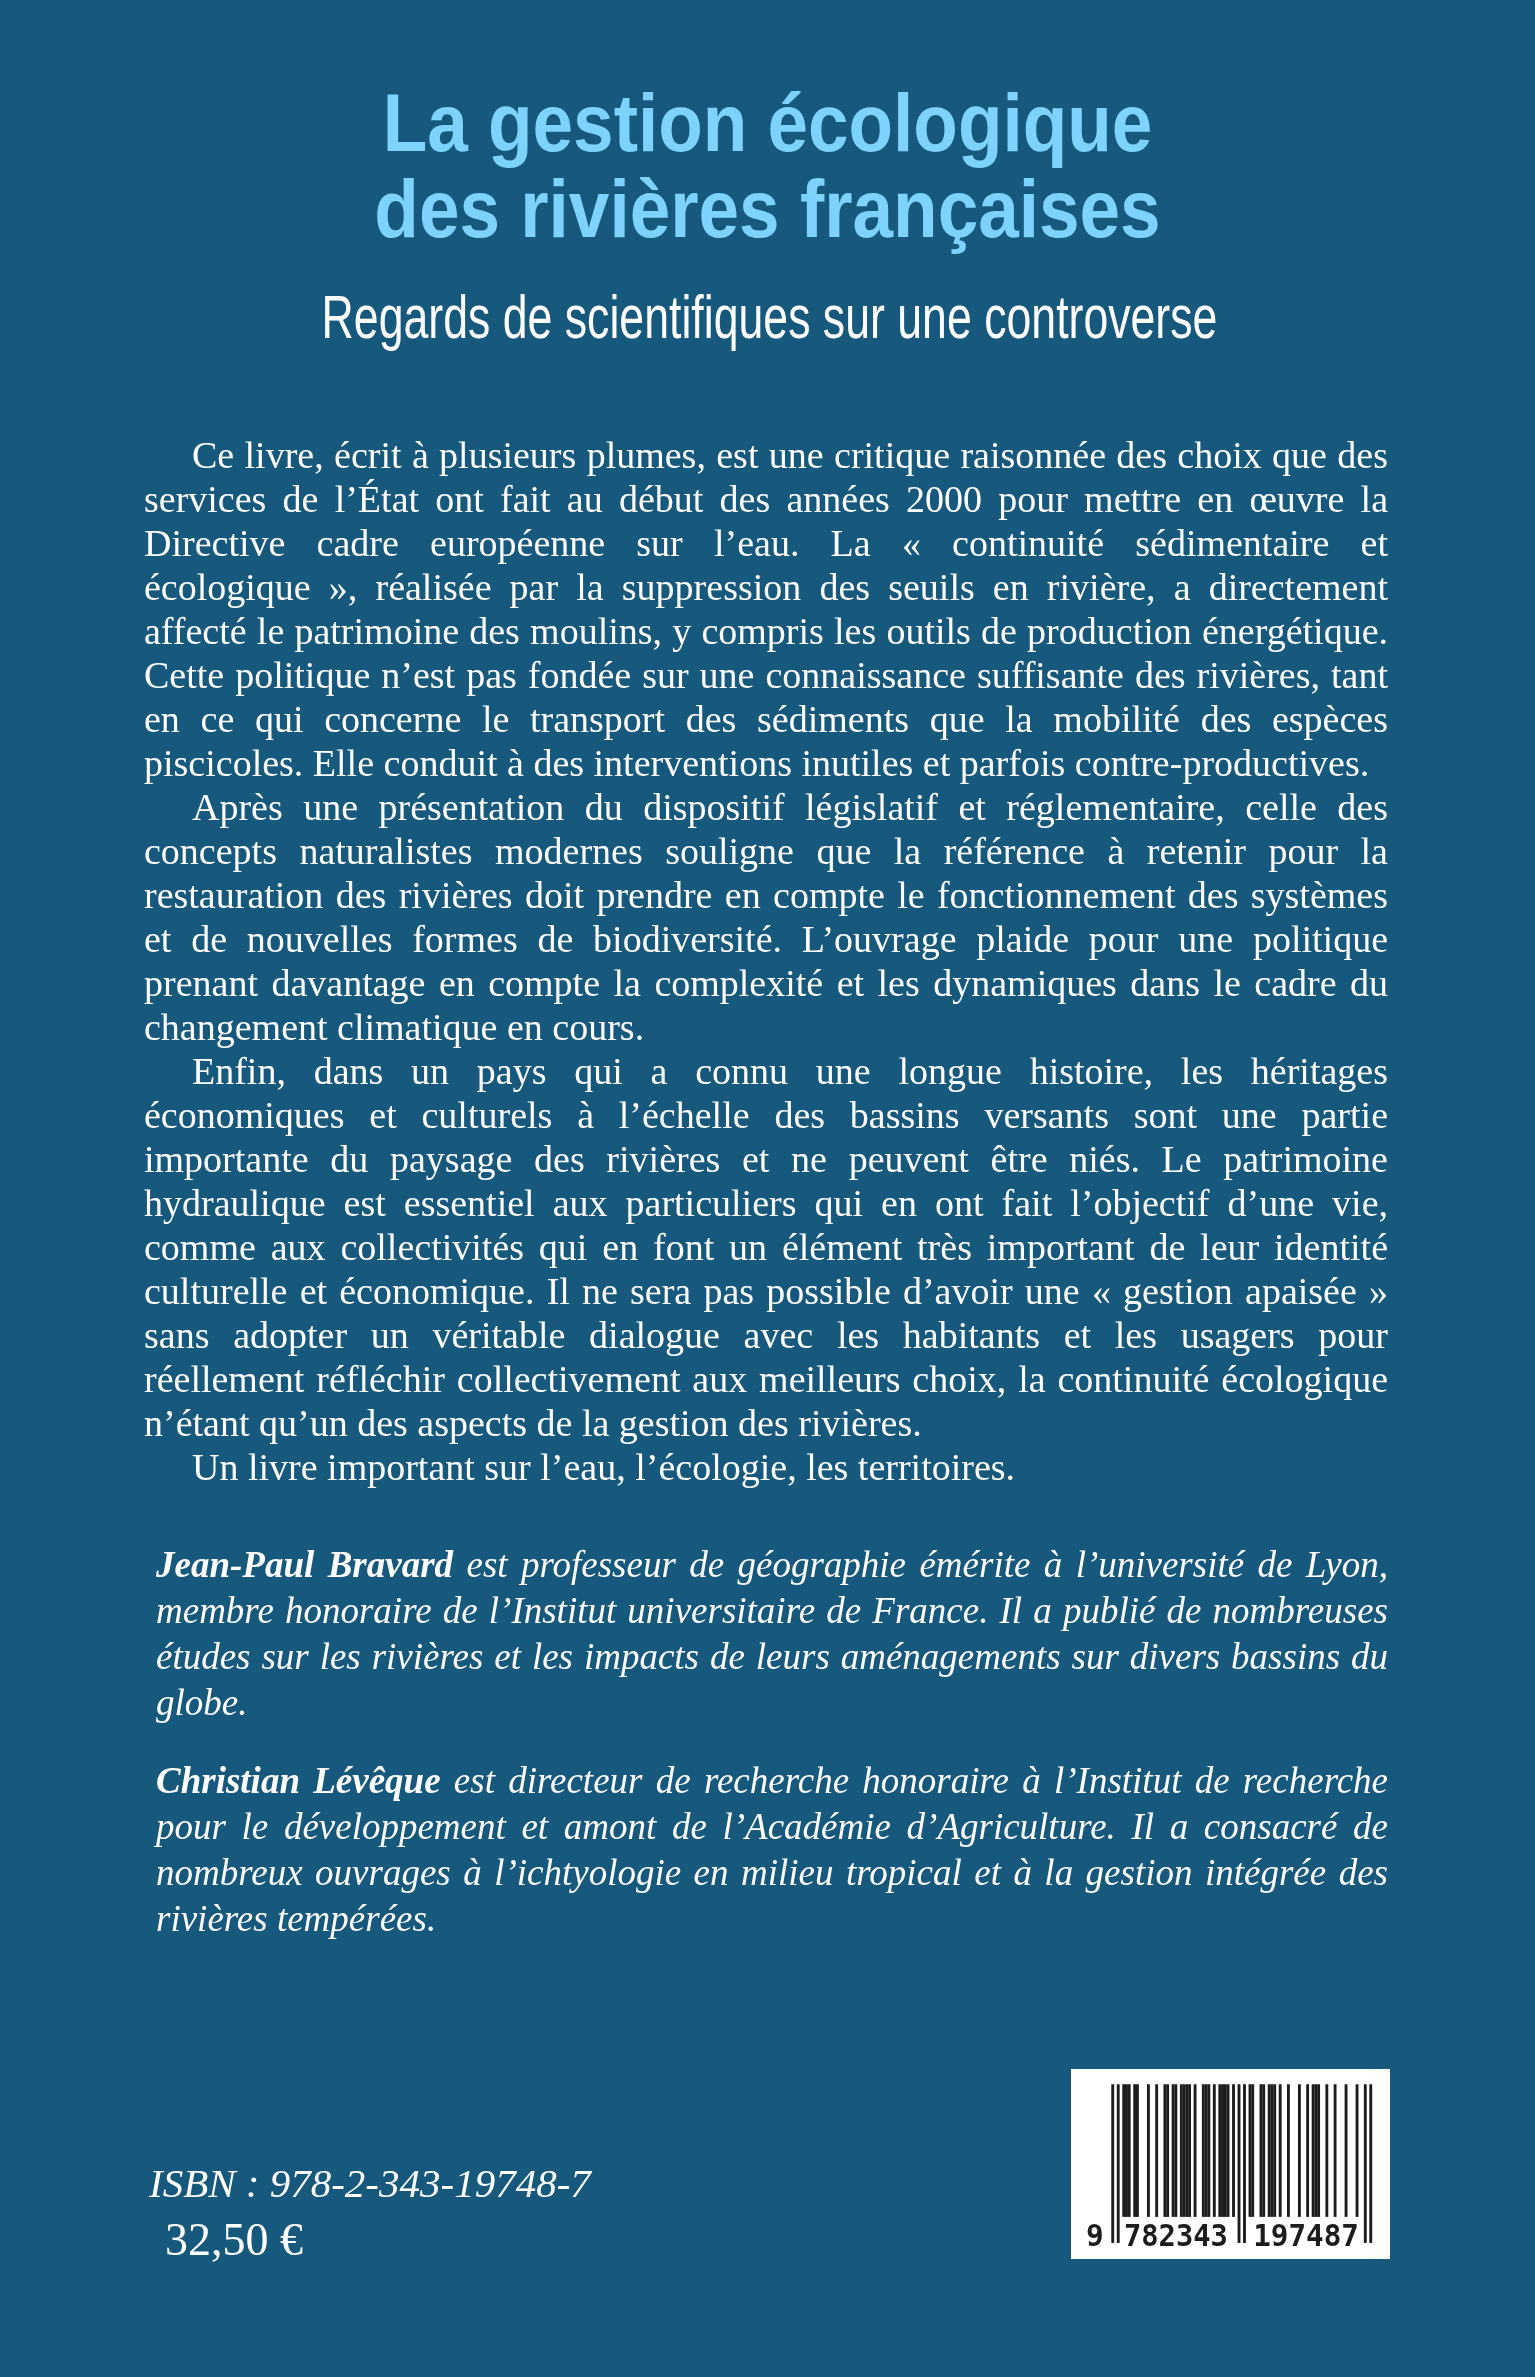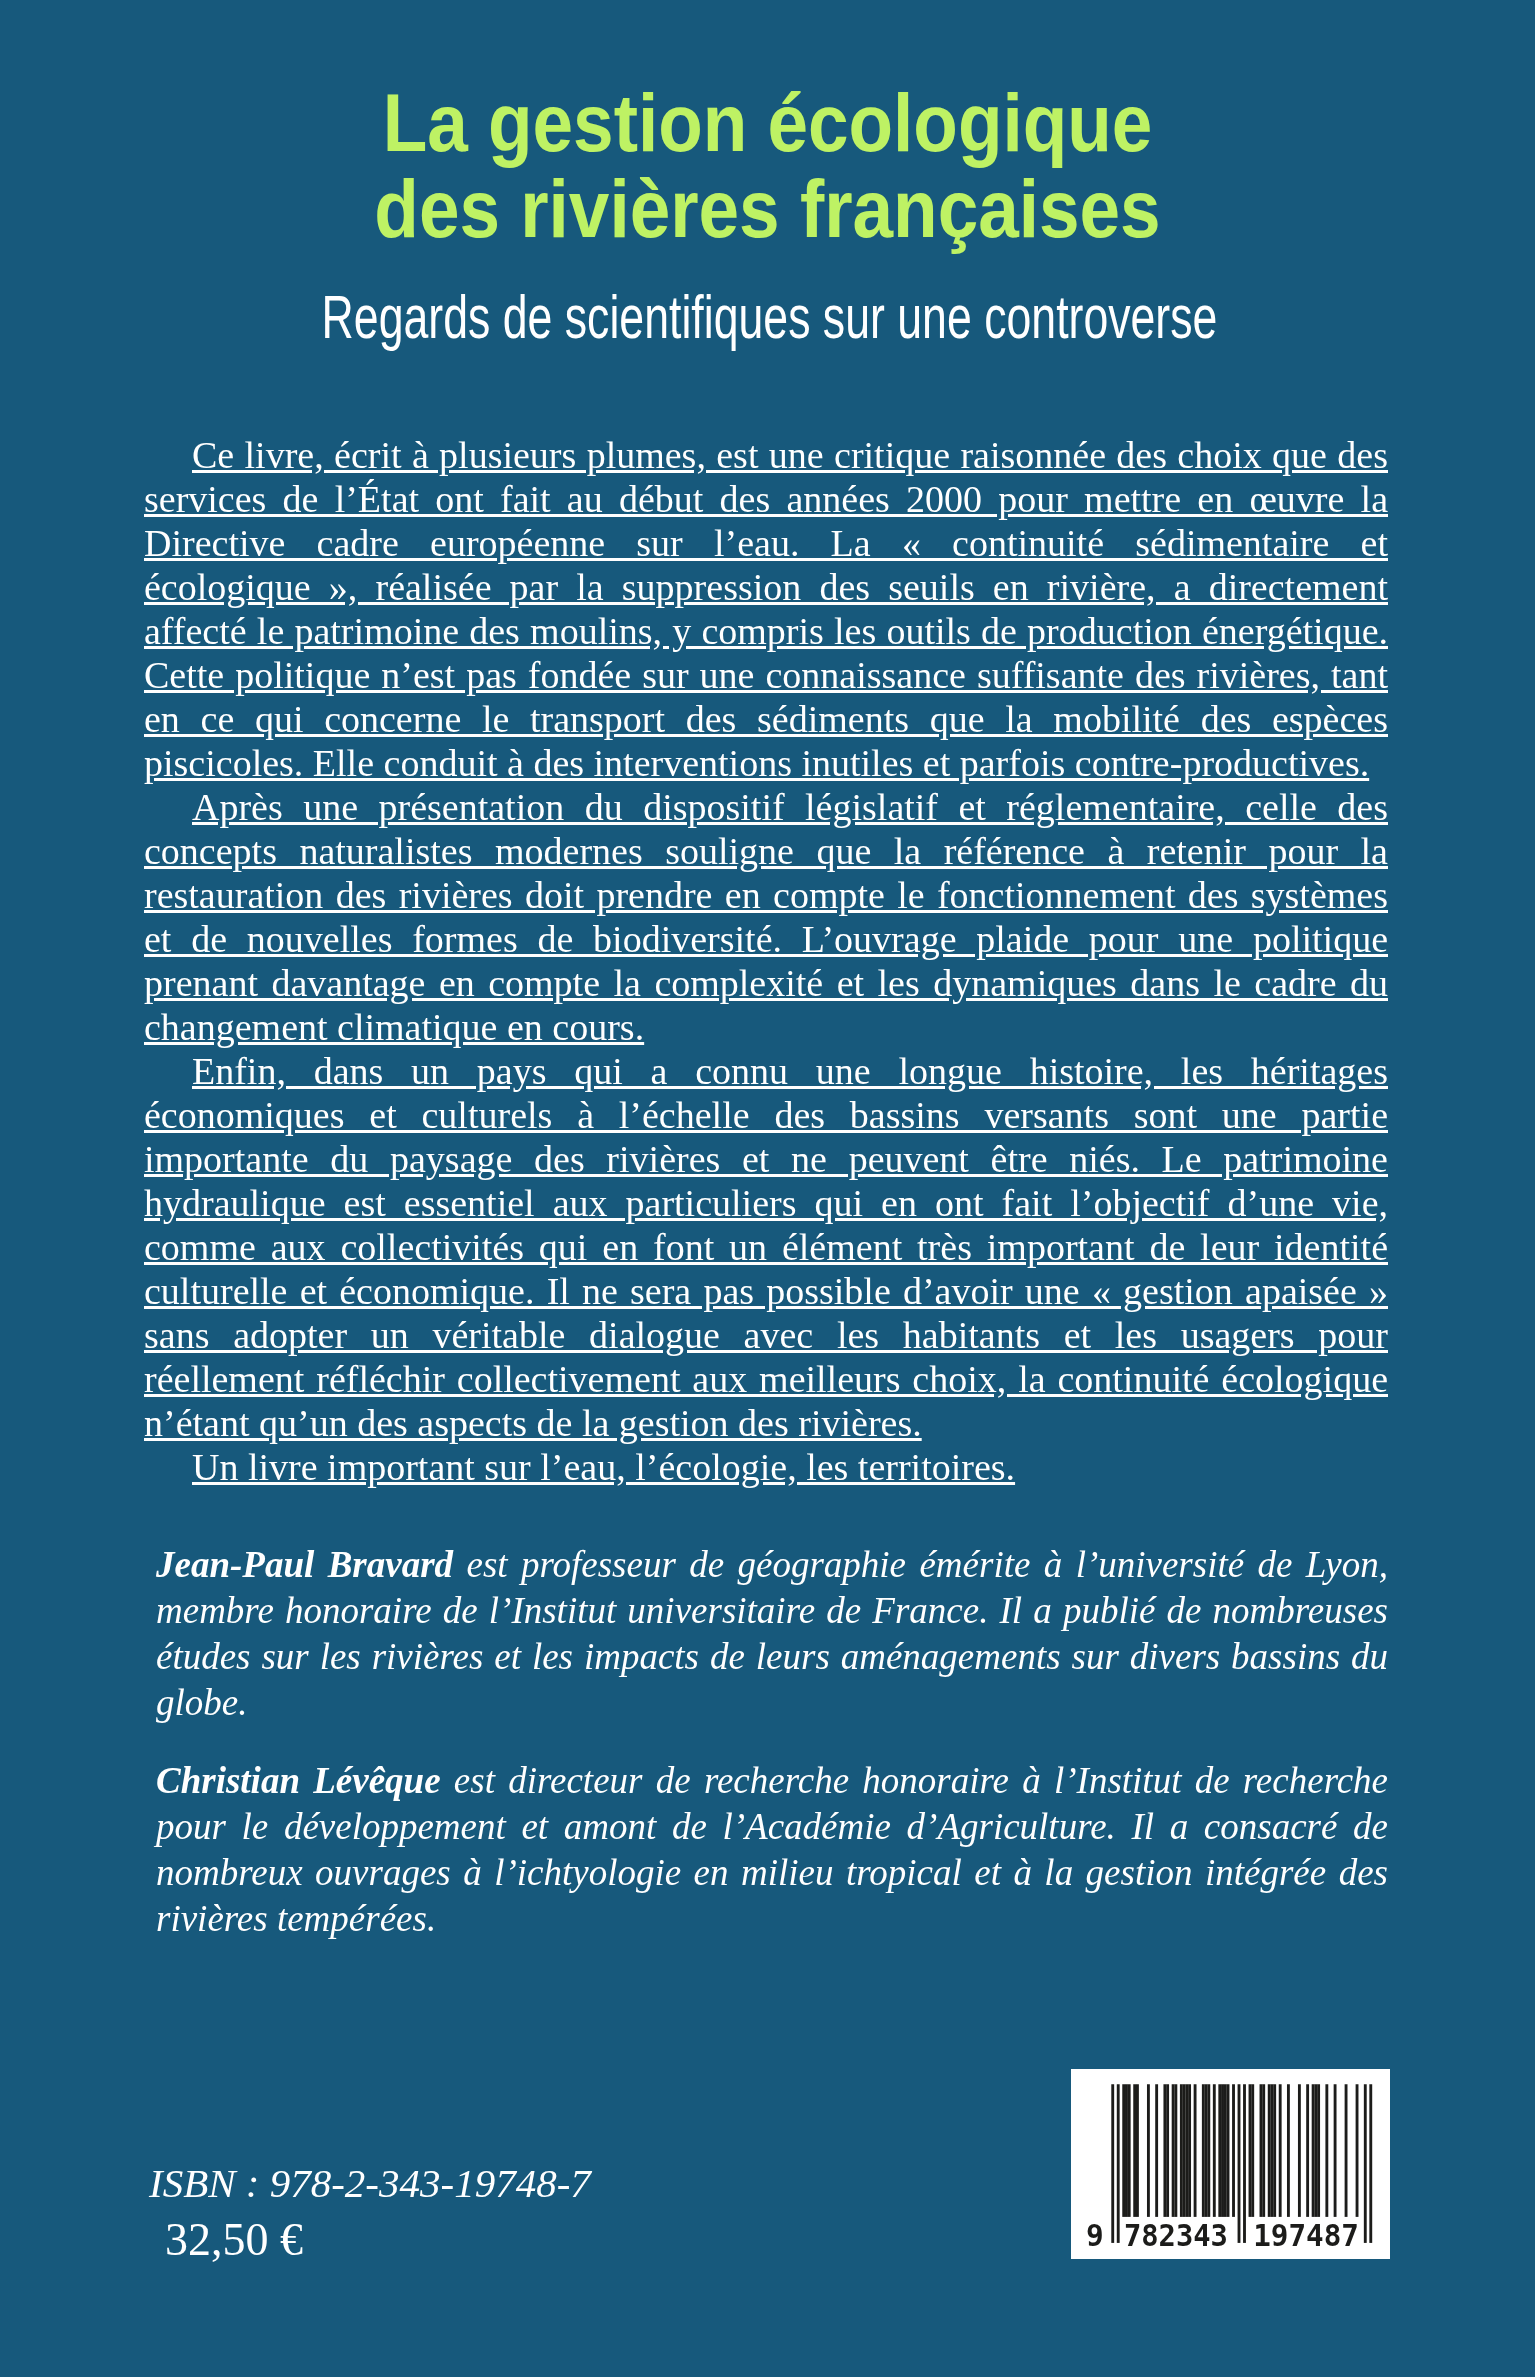--- a/index.html
+++ b/index.html
@@ -33,21 +33,20 @@
     line-height:70px;
     color:#ffffff;
   }
   .subtitle .sline{display:block;transform:scaleX(.72);transform-origin:center;}
   
   .blurb{
     margin:81px 147px 0 144px;
     text-align:justify;
     font-size:38px;
     line-height:44px;
-    text-decoration:underline;
   }
   .blurb p{margin:0;text-indent:48px;}
   
   .bios{
     margin:53px 147px 0 144px;
     text-align:justify;
     font-style:italic;
     font-size:37px;
     line-height:46px;
   }
@@ -73,21 +72,21 @@
     width:319px;height:190px;
     background:#ffffff;
   }
   .barcode-box svg{display:block;width:319px;height:190px;}
 </style>
 </head>
 <body>
 
 <div class="cover" style="background-color: rgb(23, 89, 124);">
 
-  <h1 class="title" style="color: #bef264;">
+  <h1 class="title" style="color: #7dd3fc;">
     <span class="tline">La gestion écologique</span>
     <span class="tline">des rivières françaises</span>
   </h1>
 
   <h2 class="subtitle">
     <span class="sline">Regards de scientifiques sur une controverse</span>
   </h2>
 
   <div class="blurb">
     <p>Ce livre, écrit à plusieurs plumes, est une critique raisonnée des choix que des services de l’État ont fait au début des années 2000 pour mettre en œuvre la Directive cadre européenne sur l’eau. La «&nbsp;continuité sédimentaire et écologique&nbsp;», réalisée par la suppression des seuils en rivière, a directement affecté le patrimoine des moulins, y compris les outils de production énergétique. Cette politique n’est pas fondée sur une connaissance suffisante des rivières, tant en ce qui concerne le transport des sédiments que la mobilité des espèces piscicoles. Elle conduit à des interventions inutiles et parfois contre-productives.</p>

